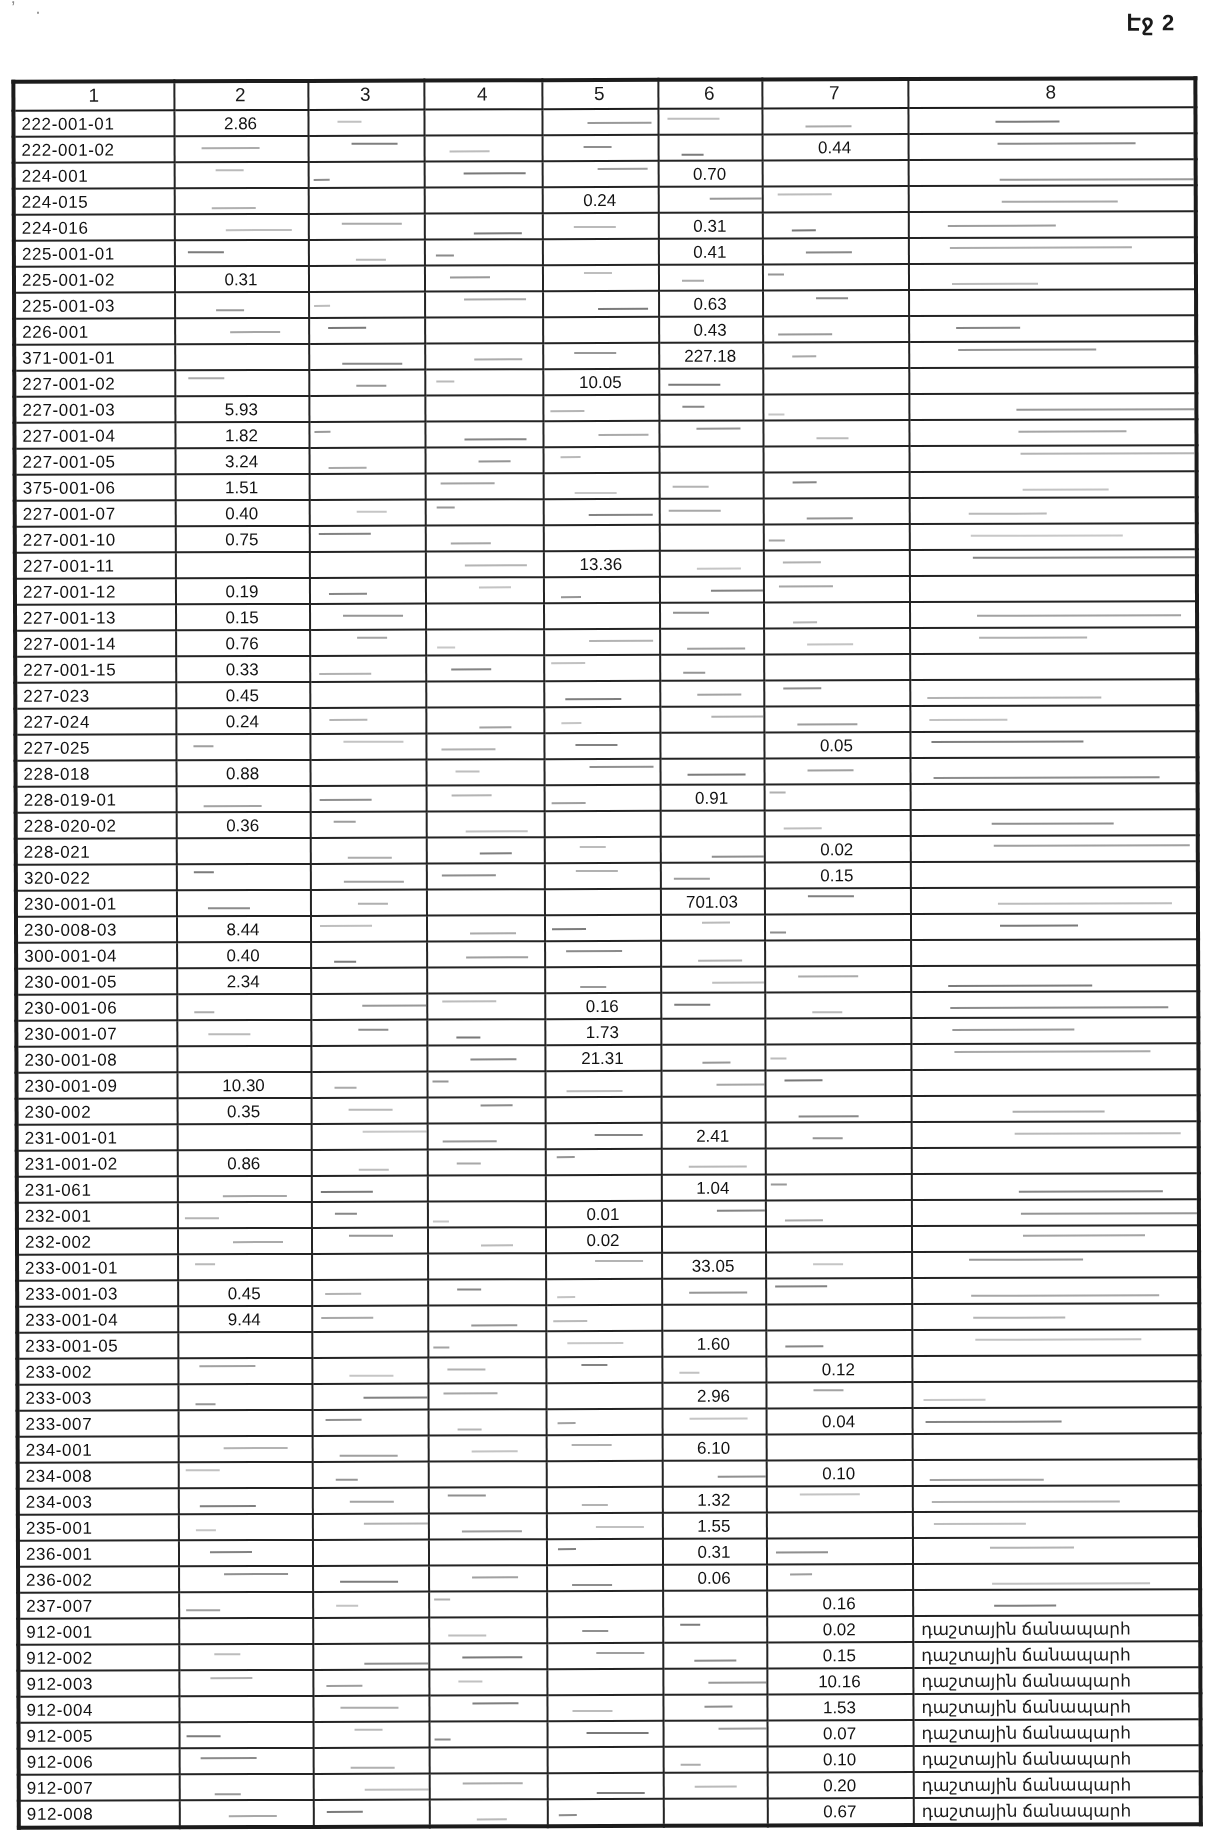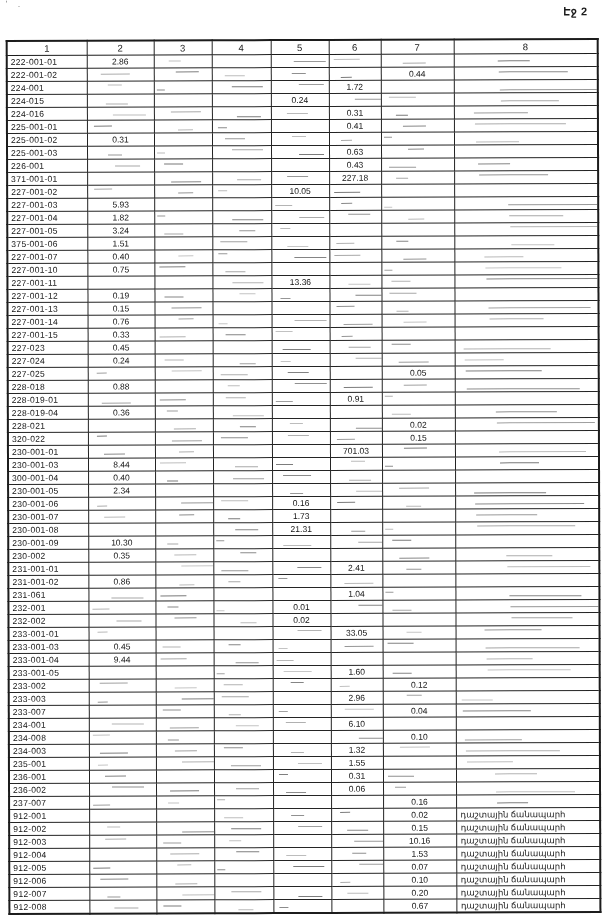--- a/index.html
+++ b/index.html
@@ -142,21 +142,21 @@
           <td class="num"><span class="v"></span><span class="dash" style="width: 11px; left: 11px; bottom: 2px; opacity: 0.73;"></span></td>
           <td class="num"><span class="v">0.44</span></td>
           <td class="c8"><span class="v"></span><span class="dash" style="width: 69px; left: 44px; bottom: 7px; opacity: 0.64;"></span></td>
         </tr>
         <tr>
           <td class="c1"><span class="v">224-001</span></td>
           <td class="num"><span class="v"></span><span class="dash" style="width: 14px; left: 20px; bottom: 8px; opacity: 0.38;"></span></td>
           <td class="num"><span class="v"></span><span class="dash" style="width: 8px; left: 2px; bottom: 3px; opacity: 0.63;"></span></td>
           <td class="num"><span class="v"></span><span class="dash" style="width: 31px; left: 19px; bottom: 6px; opacity: 0.74;"></span></td>
           <td class="num"><span class="v"></span><span class="dash" style="width: 25px; left: 27px; bottom: 8px; opacity: 0.54;"></span></td>
-          <td class="num"><span class="v">1.72</span></td>
+          <td class="num"><span class="v">0.70</span></td>
           <td class="num"><span class="v"></span></td>
           <td class="c8"><span class="v"></span><span class="dash" style="width: 106px; left: 45px; bottom: 2px; opacity: 0.56;"></span></td>
         </tr>
         <tr>
           <td class="c1"><span class="v">224-015</span></td>
           <td class="num"><span class="v"></span><span class="dash" style="width: 22px; left: 18px; bottom: 2px; opacity: 0.44;"></span></td>
           <td class="num"><span class="v"></span></td>
           <td class="num"><span class="v"></span></td>
           <td class="num"><span class="v">0.24</span></td>
           <td class="num"><span class="v"></span><span class="dash" style="width: 33px; left: 25px; bottom: 6px; opacity: 0.57;"></span></td>
@@ -387,21 +387,21 @@
           <td class="c1"><span class="v">228-019-01</span></td>
           <td class="num"><span class="v"></span><span class="dash" style="width: 29px; left: 13px; bottom: 2px; opacity: 0.51;"></span></td>
           <td class="num"><span class="v"></span><span class="dash" style="width: 26px; left: 4px; bottom: 5px; opacity: 0.62;"></span></td>
           <td class="num"><span class="v"></span><span class="dash" style="width: 20px; left: 12px; bottom: 7px; opacity: 0.42;"></span></td>
           <td class="num"><span class="v"></span><span class="dash" style="width: 17px; left: 3px; bottom: 3px; opacity: 0.53;"></span></td>
           <td class="num"><span class="v">0.91</span></td>
           <td class="num"><span class="v"></span><span class="dash" style="width: 8px; left: 2px; bottom: 8px; opacity: 0.44;"></span></td>
           <td class="c8"><span class="v"></span></td>
         </tr>
         <tr>
-          <td class="c1"><span class="v">228-019-04</span></td>
+          <td class="c1"><span class="v">228-020-02</span></td>
           <td class="num"><span class="v">0.36</span></td>
           <td class="num"><span class="v"></span><span class="dash" style="width: 11px; left: 11px; bottom: 7px; opacity: 0.54;"></span></td>
           <td class="num"><span class="v"></span><span class="dash" style="width: 31px; left: 19px; bottom: 2px; opacity: 0.34;"></span></td>
           <td class="num"><span class="v"></span></td>
           <td class="num"><span class="v"></span></td>
           <td class="num"><span class="v"></span><span class="dash" style="width: 19px; left: 9px; bottom: 3px; opacity: 0.36;"></span></td>
           <td class="c8"><span class="v"></span><span class="dash" style="width: 61px; left: 40px; bottom: 5px; opacity: 0.61;"></span></td>
         </tr>
         <tr>
           <td class="c1"><span class="v">228-021</span></td>
@@ -427,21 +427,21 @@
           <td class="c1"><span class="v">230-001-01</span></td>
           <td class="num"><span class="v"></span><span class="dash" style="width: 21px; left: 15px; bottom: 3px; opacity: 0.64;"></span></td>
           <td class="num"><span class="v"></span><span class="dash" style="width: 15px; left: 23px; bottom: 5px; opacity: 0.44;"></span></td>
           <td class="num"><span class="v"></span></td>
           <td class="num"><span class="v"></span></td>
           <td class="num"><span class="v">701.03</span></td>
           <td class="num"><span class="v"></span><span class="dash" style="width: 23px; left: 21px; bottom: 8px; opacity: 0.71;"></span></td>
           <td class="c8"><span class="v"></span><span class="dash" style="width: 87px; left: 43px; bottom: 4px; opacity: 0.37;"></span></td>
         </tr>
         <tr>
-          <td class="c1"><span class="v">230-001-03</span></td>
+          <td class="c1"><span class="v">230-008-03</span></td>
           <td class="num"><span class="v">8.44</span></td>
           <td class="num"><span class="v"></span><span class="dash" style="width: 26px; left: 4px; bottom: 7px; opacity: 0.36;"></span></td>
           <td class="num"><span class="v"></span><span class="dash" style="width: 23px; left: 21px; bottom: 3px; opacity: 0.47;"></span></td>
           <td class="num"><span class="v"></span><span class="dash" style="width: 17px; left: 3px; bottom: 5px; opacity: 0.72;"></span></td>
           <td class="num"><span class="v"></span><span class="dash" style="width: 14px; left: 20px; bottom: 8px; opacity: 0.38;"></span></td>
           <td class="num"><span class="v"></span><span class="dash" style="width: 8px; left: 2px; bottom: 3px; opacity: 0.63;"></span></td>
           <td class="c8"><span class="v"></span><span class="dash" style="width: 39px; left: 44px; bottom: 6px; opacity: 0.74;"></span></td>
         </tr>
         <tr>
           <td class="c1"><span class="v">300-001-04</span></td>

